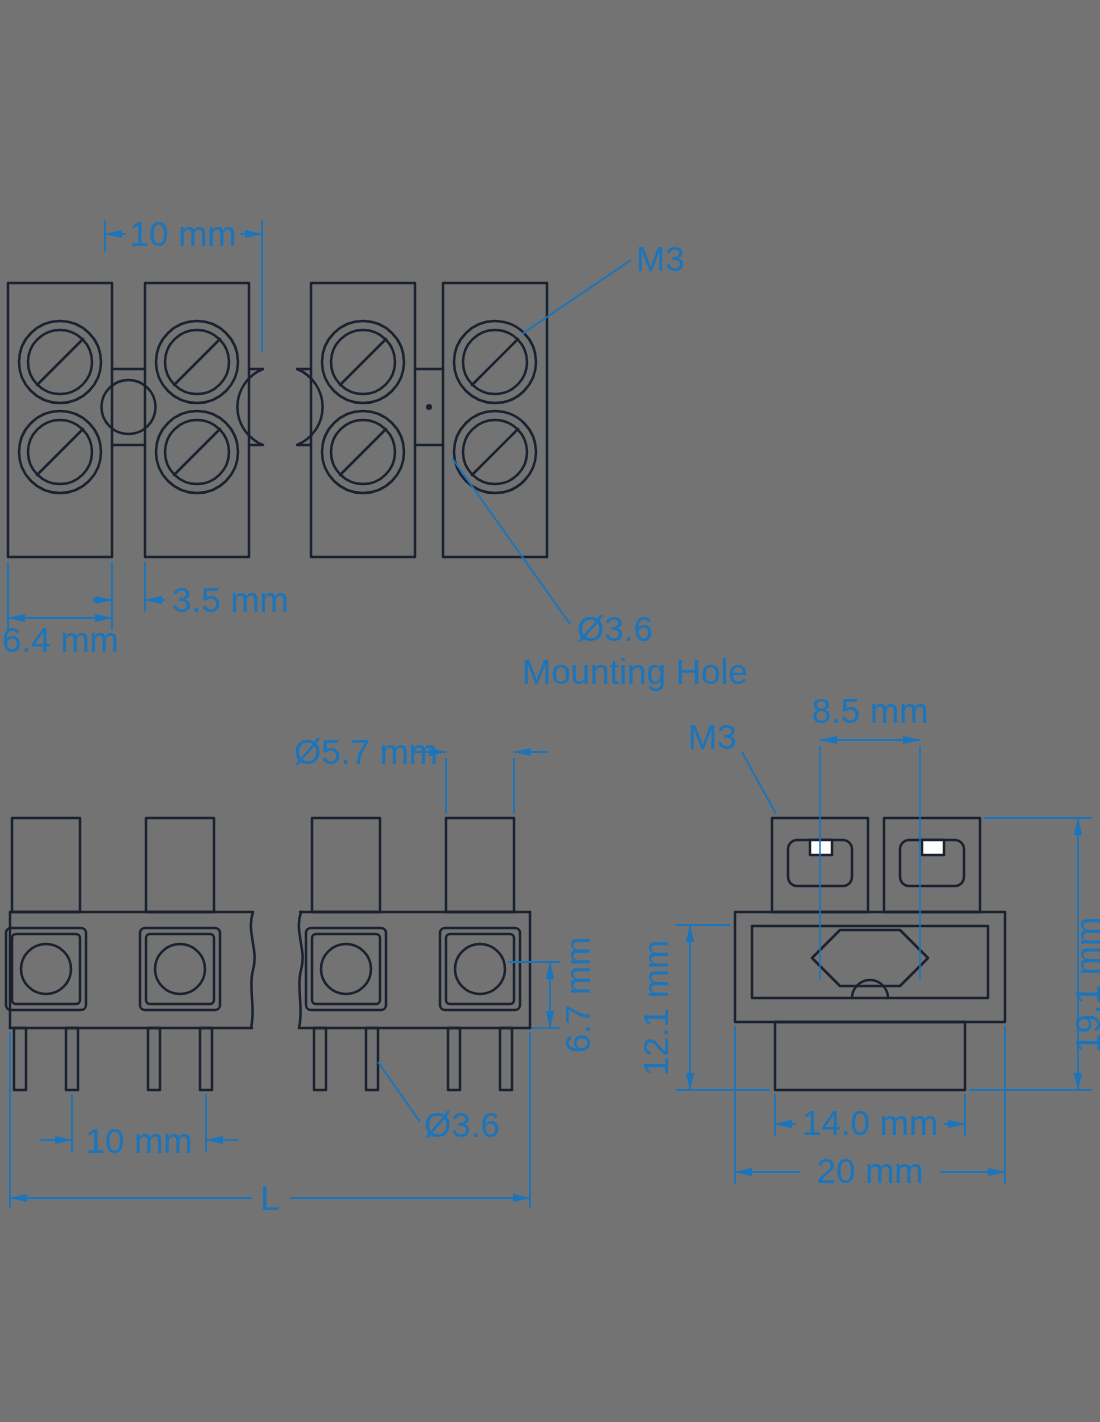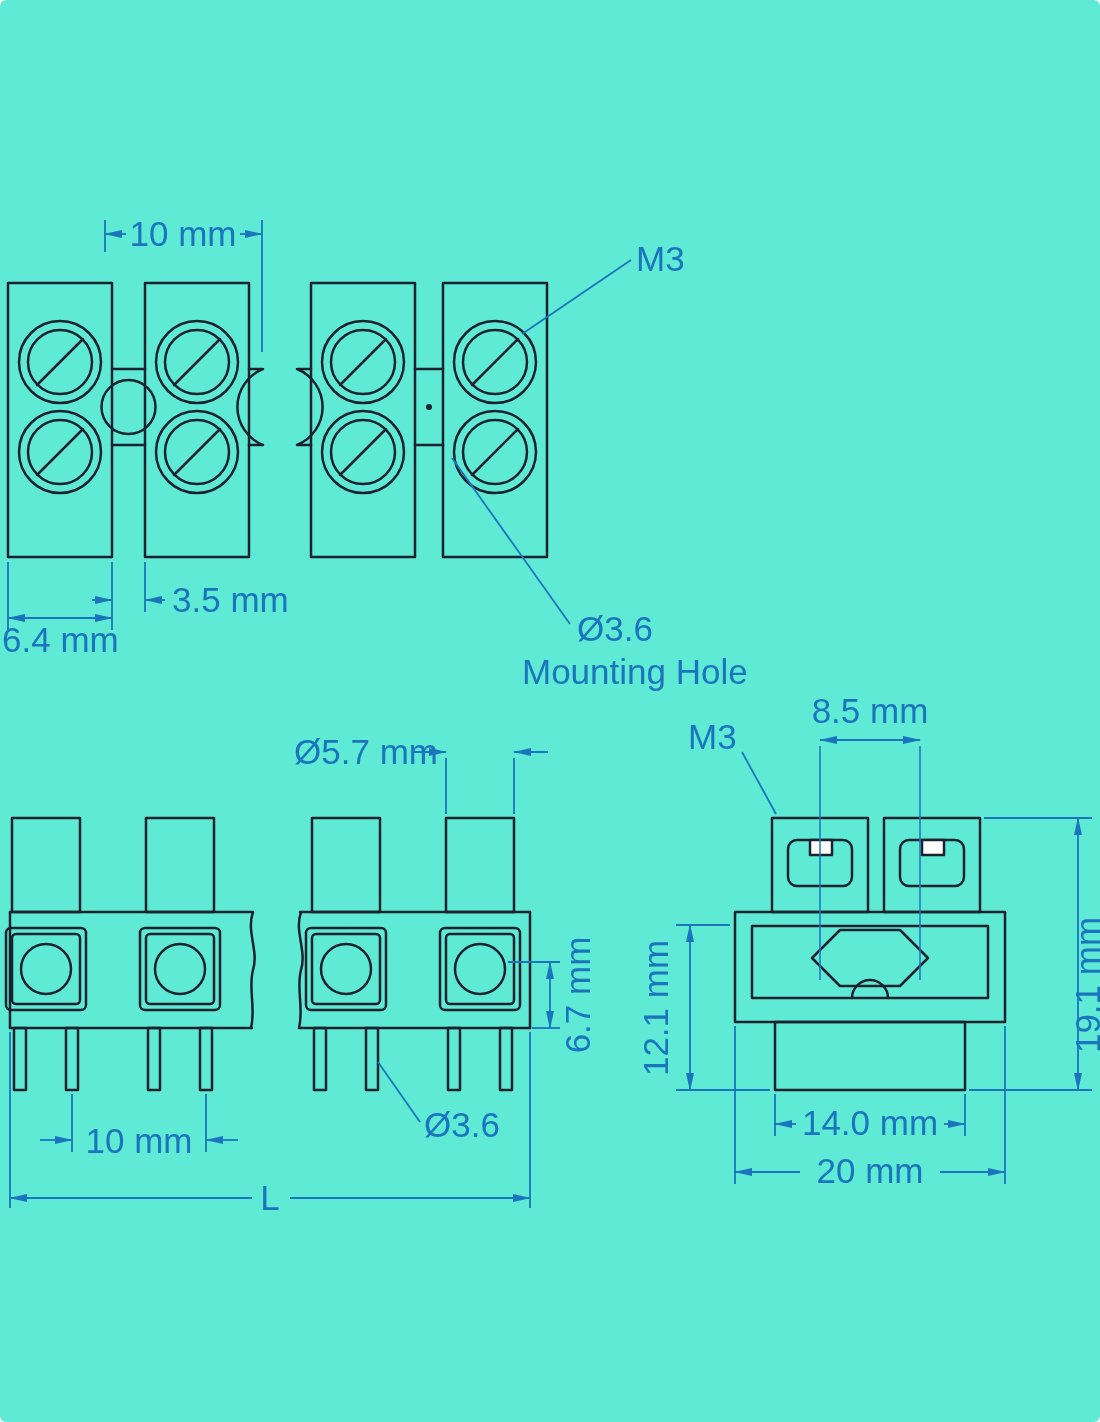--- a/index.html
+++ b/index.html
@@ -1,17 +1,17 @@
 <!DOCTYPE html>
 <html><head>
 <meta charset="utf-8">
 <style>
   html,body{margin:0;padding:0;background:#ffffff;}
-  .canvas{position:relative;width:1100px;height:1422px;background:#5eead4;
-          font-family:"Liberation Sans","DejaVu Sans",sans-serif;border-radius:6px;}
+  .canvas{position:relative;width:1100px;height:1422px;background:#737373;
+          font-family:"Liberation Sans","DejaVu Sans",sans-serif;}
   svg{display:block;}
   .part{fill:none;stroke:#1A2230;stroke-width:2.5;stroke-linejoin:round;stroke-linecap:round;}
   .partfill{fill:#1A2230;stroke:none;}
   .dim{fill:none;stroke:#1B75BC;stroke-width:1.8;}
   .dimthin{fill:none;stroke:#1B75BC;stroke-width:1.5;}
   text.dimtxt{fill:#1B75BC;font-size:35px;
       font-family:"Liberation Sans","DejaVu Sans",sans-serif;}
 </style>
 </head>
 <body>

